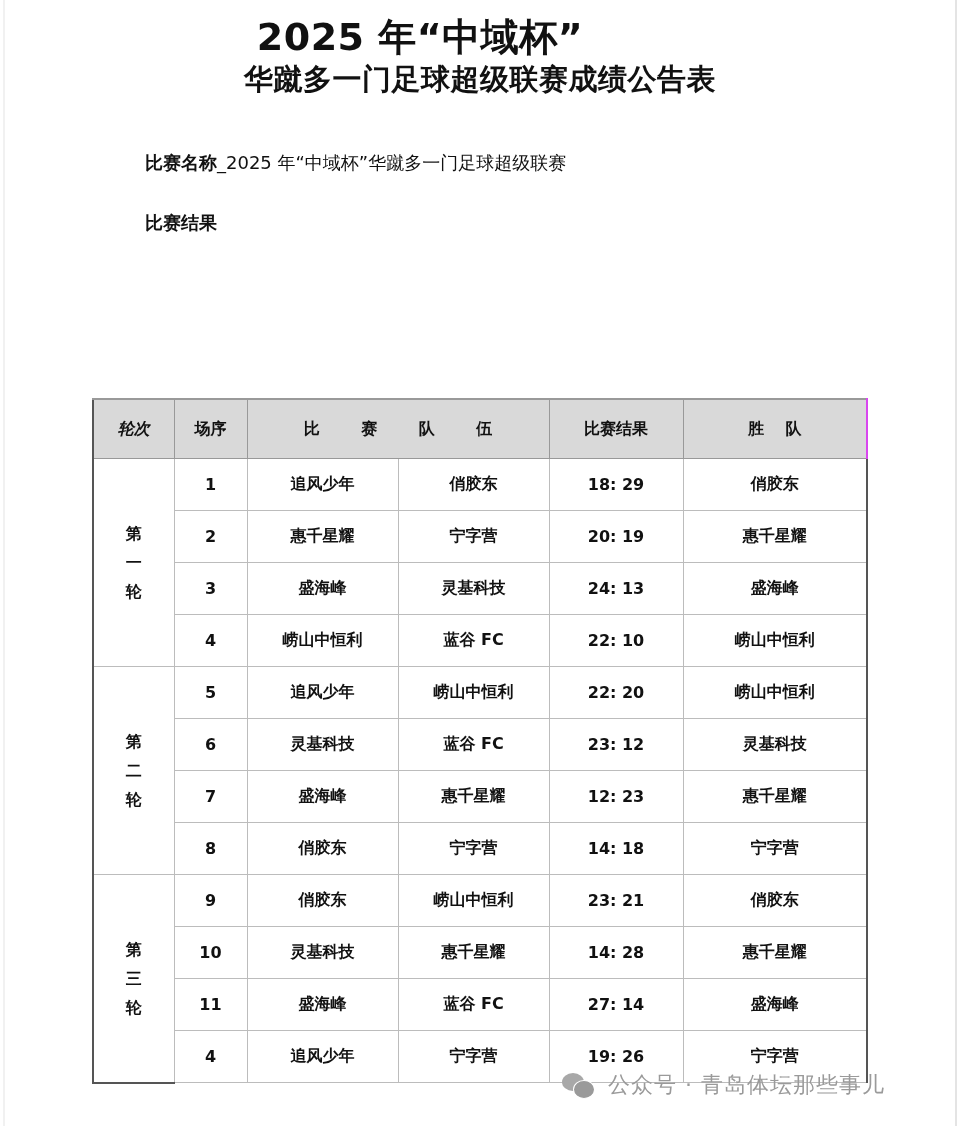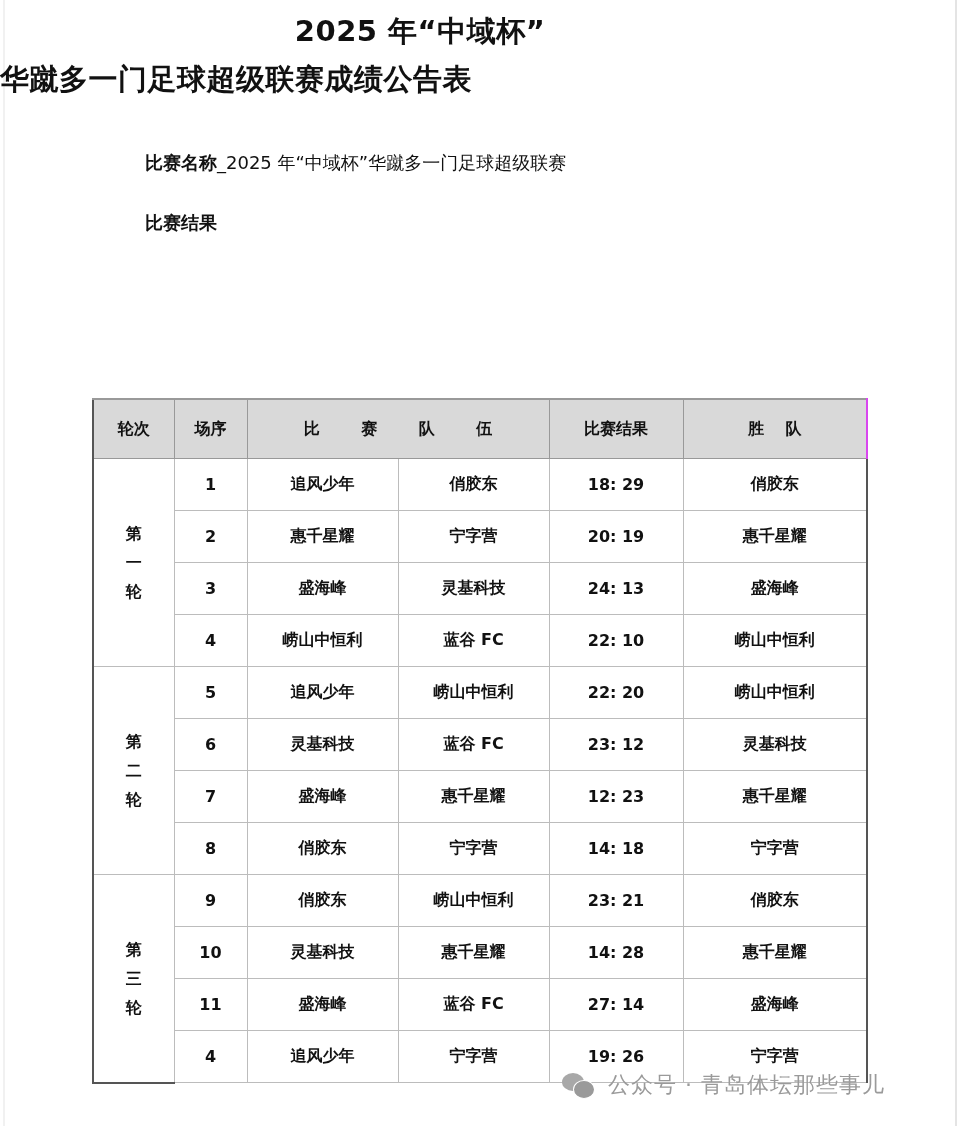--- a/index.html
+++ b/index.html
@@ -4,43 +4,43 @@
   <style>
     html, body { margin: 0; padding: 0; background: #ffffff; }
     body {
       width: 960px; height: 1126px; position: relative; overflow: hidden;
       font-family: "DejaVu Sans", "Liberation Sans", sans-serif; color: #111;
     }
     .edge-left { position: absolute; left: 3px; top: 0; width: 2px; height: 1126px; background: #f1f1f1; }
     .edge-right { position: absolute; left: 955px; top: 0; width: 2px; height: 1126px; background: #e4e4e4; }
     .title1 {
       position: absolute; left: 0; width: 840px; top: 12px; text-align: center;
-      font-size: 29px; font-weight: bold; letter-spacing: 0.5px;
+      font-size: 38px; font-weight: bold; letter-spacing: 0.5px;
     }
     .title2 {
-      position: absolute; left: 0; width: 960px; top: 60px; 
+      position: absolute; left: 0; width: 960px; top: 60px; text-align: center;
       font-size: 29px; font-weight: bold; letter-spacing: 0.5px;
     }
     .meta-line { position: absolute; left: 145px; font-size: 18px; }
     .meta-line .lbl { font-weight: bold; }
     .meta-name { top: 151px; }
     .meta-result { top: 211px; font-weight: bold; }
     table.results {
       position: absolute; left: 92px; top: 398px;
       border-collapse: collapse; table-layout: fixed;
       font-size: 16px; font-weight: bold;
     }
     table.results td, table.results th {
       border: 1px solid #bcbcbc; text-align: center; vertical-align: middle; padding: 0;
     }
     table.results thead th {
       background: #d9d9d9; height: 58px; font-size: 16px; font-weight: bold;
       border-top: 2px solid #555; border-color: #999;
     }
-    table.results thead th:first-child { border-left: 2px solid #555; }
+    table.results thead th:first-child { border-left: 2px solid #555; font-style: italic; }
     table.results thead th:last-child { border-right: 2px solid #d946ef; }
     table.results tbody td { height: 51px; }
     table.results tbody td.round { border-left: 2px solid #555; line-height: 29px; font-size: 16px; }
     table.results tbody tr td:last-child { border-right: 2px solid #555; }
     .spaced { letter-spacing: 18px; padding-left: 18px; }
     .spaced-sm { letter-spacing: 8px; padding-left: 8px; }
     .watermark {
       position: absolute; left: 562px; top: 1070px; font-size: 22px; color: #9a9a9a;
       display: flex; align-items: center; gap: 12px; letter-spacing: 1px;
     }

